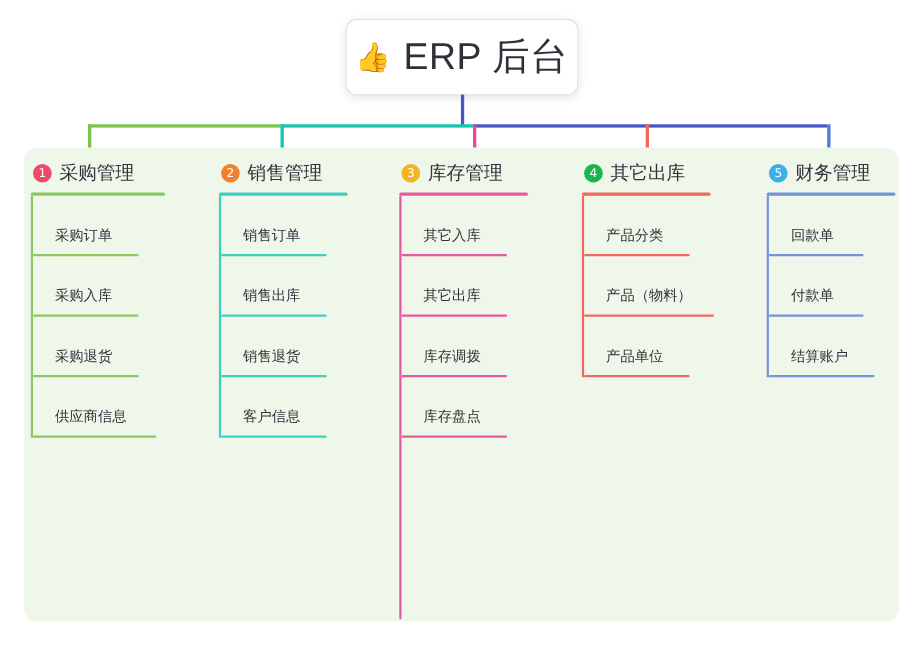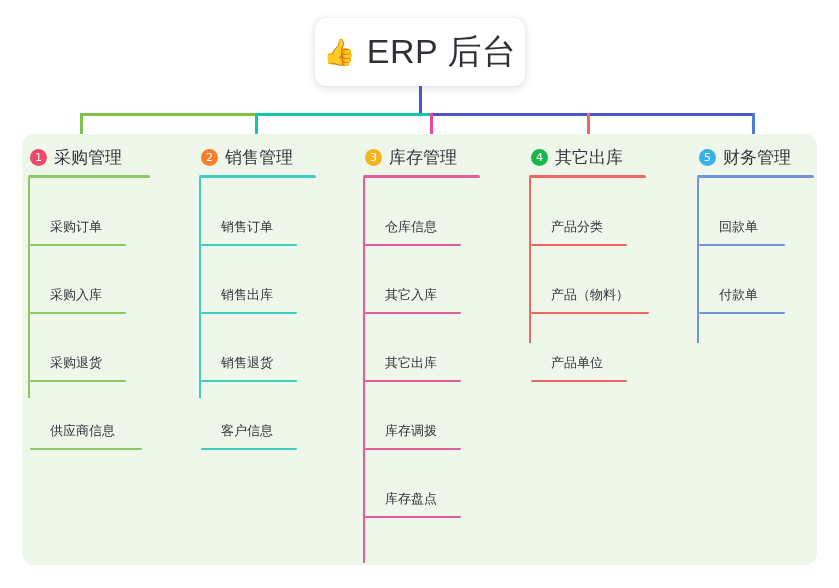--- a/index.html
+++ b/index.html
@@ -108,21 +108,21 @@
     padding-top: 0;
   }
   .spine {
     position: absolute;
     left: 0px;
     top: 0;
     width: 2px;
   }
   .item {
     position: relative;
-    height: 68px;
+    height: 55px;
     box-sizing: border-box;
   }
   .item-label {
     position: absolute;
     left: 22px;
     bottom: 10px;
     font-size: 13px;
     color: #31333a;
     white-space: nowrap;
   }
@@ -214,24 +214,20 @@
         </div>
         <div class="column" style="left: 341px; top: 8px;">
           <div class="col-header">
             <span class="badge" style="background: rgb(245, 180, 29);">3</span>
             <span class="col-title">库存管理</span>
           </div>
           <div class="header-rule" style="width: 117px; background: rgb(227, 92, 158);"></div>
           <div class="items">
             <div class="spine" style="background: rgb(227, 92, 158); height: 385px;"></div>
             <div class="item">
-              <span class="item-label">仓库信息</span>
-              <div class="item-rule" style="width: 96px; background: rgb(227, 92, 158);"></div>
-            </div>
-            <div class="item">
               <span class="item-label">其它入库</span>
               <div class="item-rule" style="width: 96px; background: rgb(227, 92, 158);"></div>
             </div>
             <div class="item">
               <span class="item-label">其它出库</span>
               <div class="item-rule" style="width: 96px; background: rgb(227, 92, 158);"></div>
             </div>
             <div class="item">
               <span class="item-label">库存调拨</span>
               <div class="item-rule" style="width: 96px; background: rgb(227, 92, 158);"></div>
@@ -273,18 +269,22 @@
           <div class="items">
             <div class="spine" style="background: rgb(116, 147, 216); height: 165px;"></div>
             <div class="item">
               <span class="item-label">回款单</span>
               <div class="item-rule" style="width: 86px; background: rgb(116, 147, 216);"></div>
             </div>
             <div class="item">
               <span class="item-label">付款单</span>
               <div class="item-rule" style="width: 86px; background: rgb(116, 147, 216);"></div>
             </div>
+            <div class="item">
+              <span class="item-label">结算账户</span>
+              <div class="item-rule" style="width: 96px; background: rgb(116, 147, 216);"></div>
+            </div>
           </div>
         </div>
       </div>
   </div>
 
 </div>
 
 </body></html>

